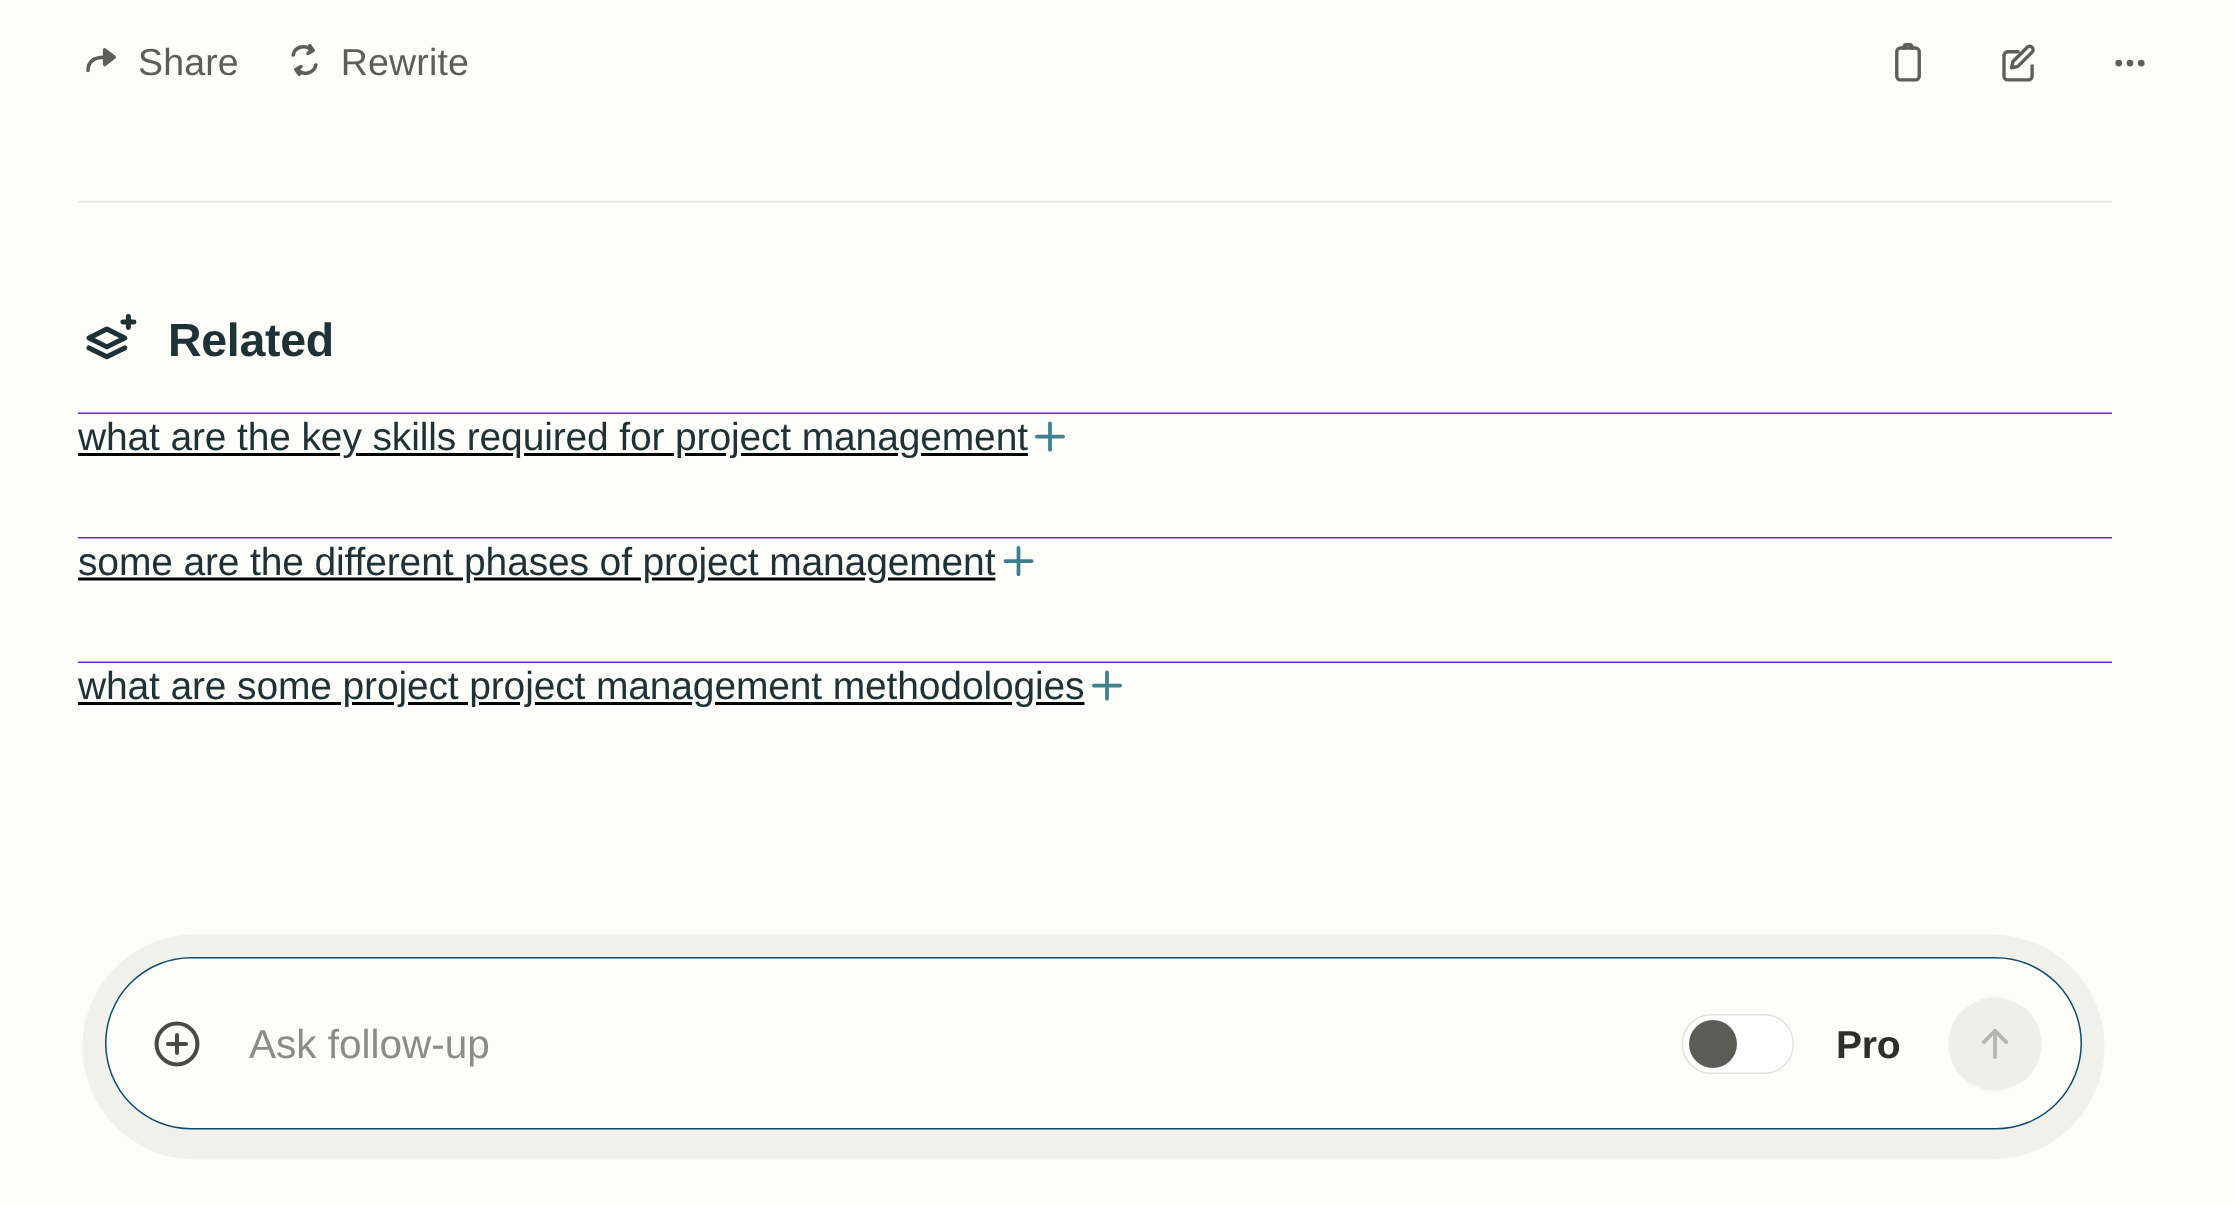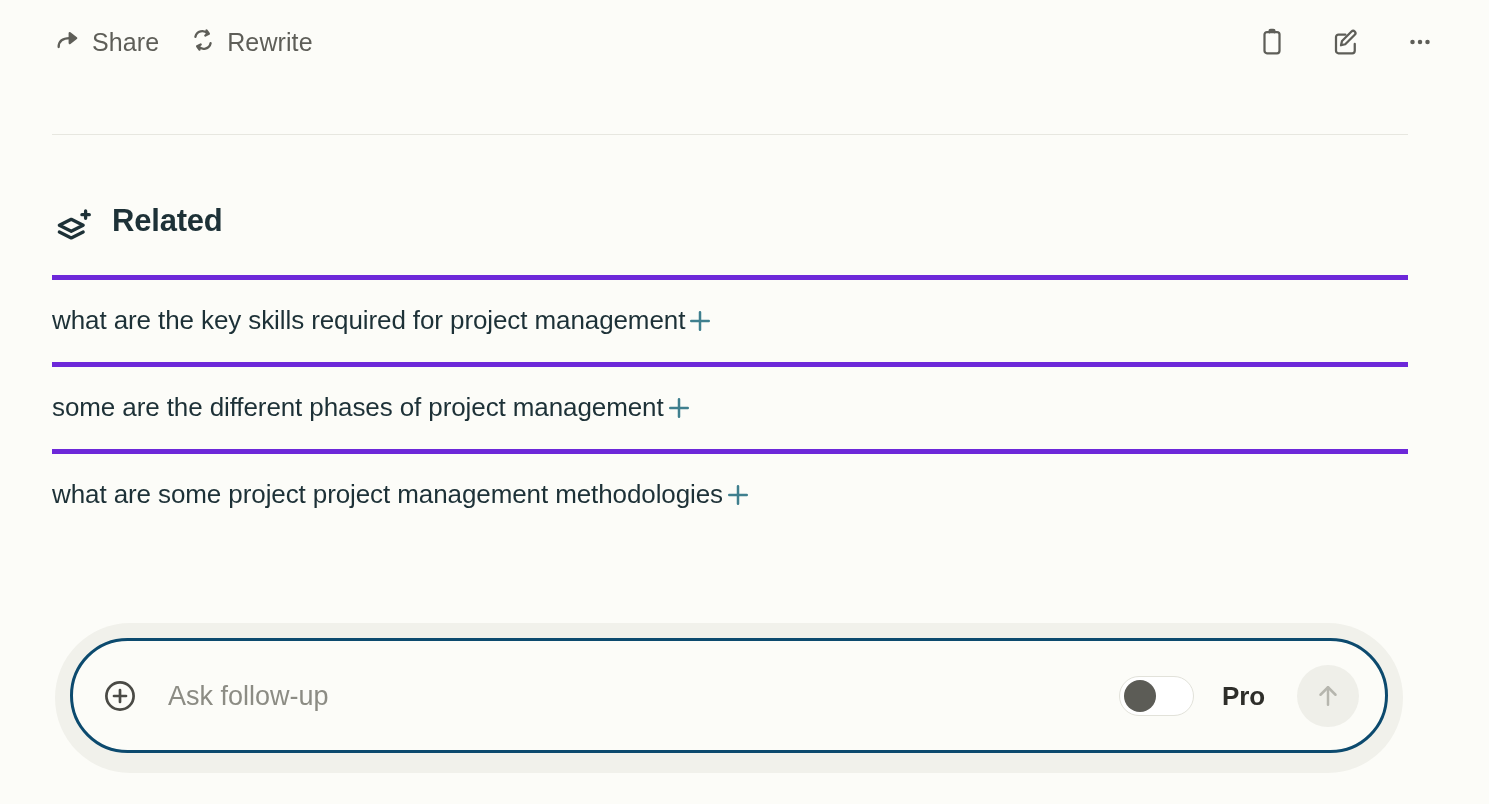--- a/index.html
+++ b/index.html
@@ -81,20 +81,21 @@
     background: #e7e7e0;
   }
   #top-divider { top: 134px; }
 
   
   .related-header {
     position: absolute;
     left: 52px;
     top: 205px;
     display: flex;
+    align-items: center;
     gap: 18px;
   }
   .related-title {
     font-size: 31px;
     font-weight: 700;
     color: #1d3137;
     letter-spacing: -0.2px;
     line-height: 1;
   }
   .layers-icon {
@@ -107,24 +108,24 @@
   
   .related-list {
     position: absolute;
     left: 52px;
     top: 275px;
     width: 1356px;
   }
   .related-row {
     position: relative;
     height: 82px;
-    border-top: 5px solid #6d28d9;
-    display: flex;
-    align-items: center;
-    cursor: pointer;
+    border-top: 1px solid #6d28d9;
+    display: flex;
+    cursor: pointer;
+    text-decoration: underline;
   }
   .related-row:last-child {
     border-bottom: none;
   }
   .related-text {
     font-size: 26px;
     font-weight: 400;
     color: #1d3137;
     letter-spacing: -0.1px;
     line-height: 1.2;
@@ -150,21 +151,21 @@
     border-radius: 75px;
     box-sizing: border-box;
   }
   .composer {
     position: absolute;
     left: 70px;
     top: 638px;
     width: 1318px;
     height: 115px;
     background: #fcfcf8;
-    border: 3px solid #0c4a6e;
+    border: 1px solid #0c4a6e;
     border-radius: 58px;
     box-sizing: border-box;
     display: flex;
     align-items: center;
     padding: 0 26px 0 28px;
   }
   .composer-plus {
     width: 38px;
     height: 38px;
     color: #4a4a45;

